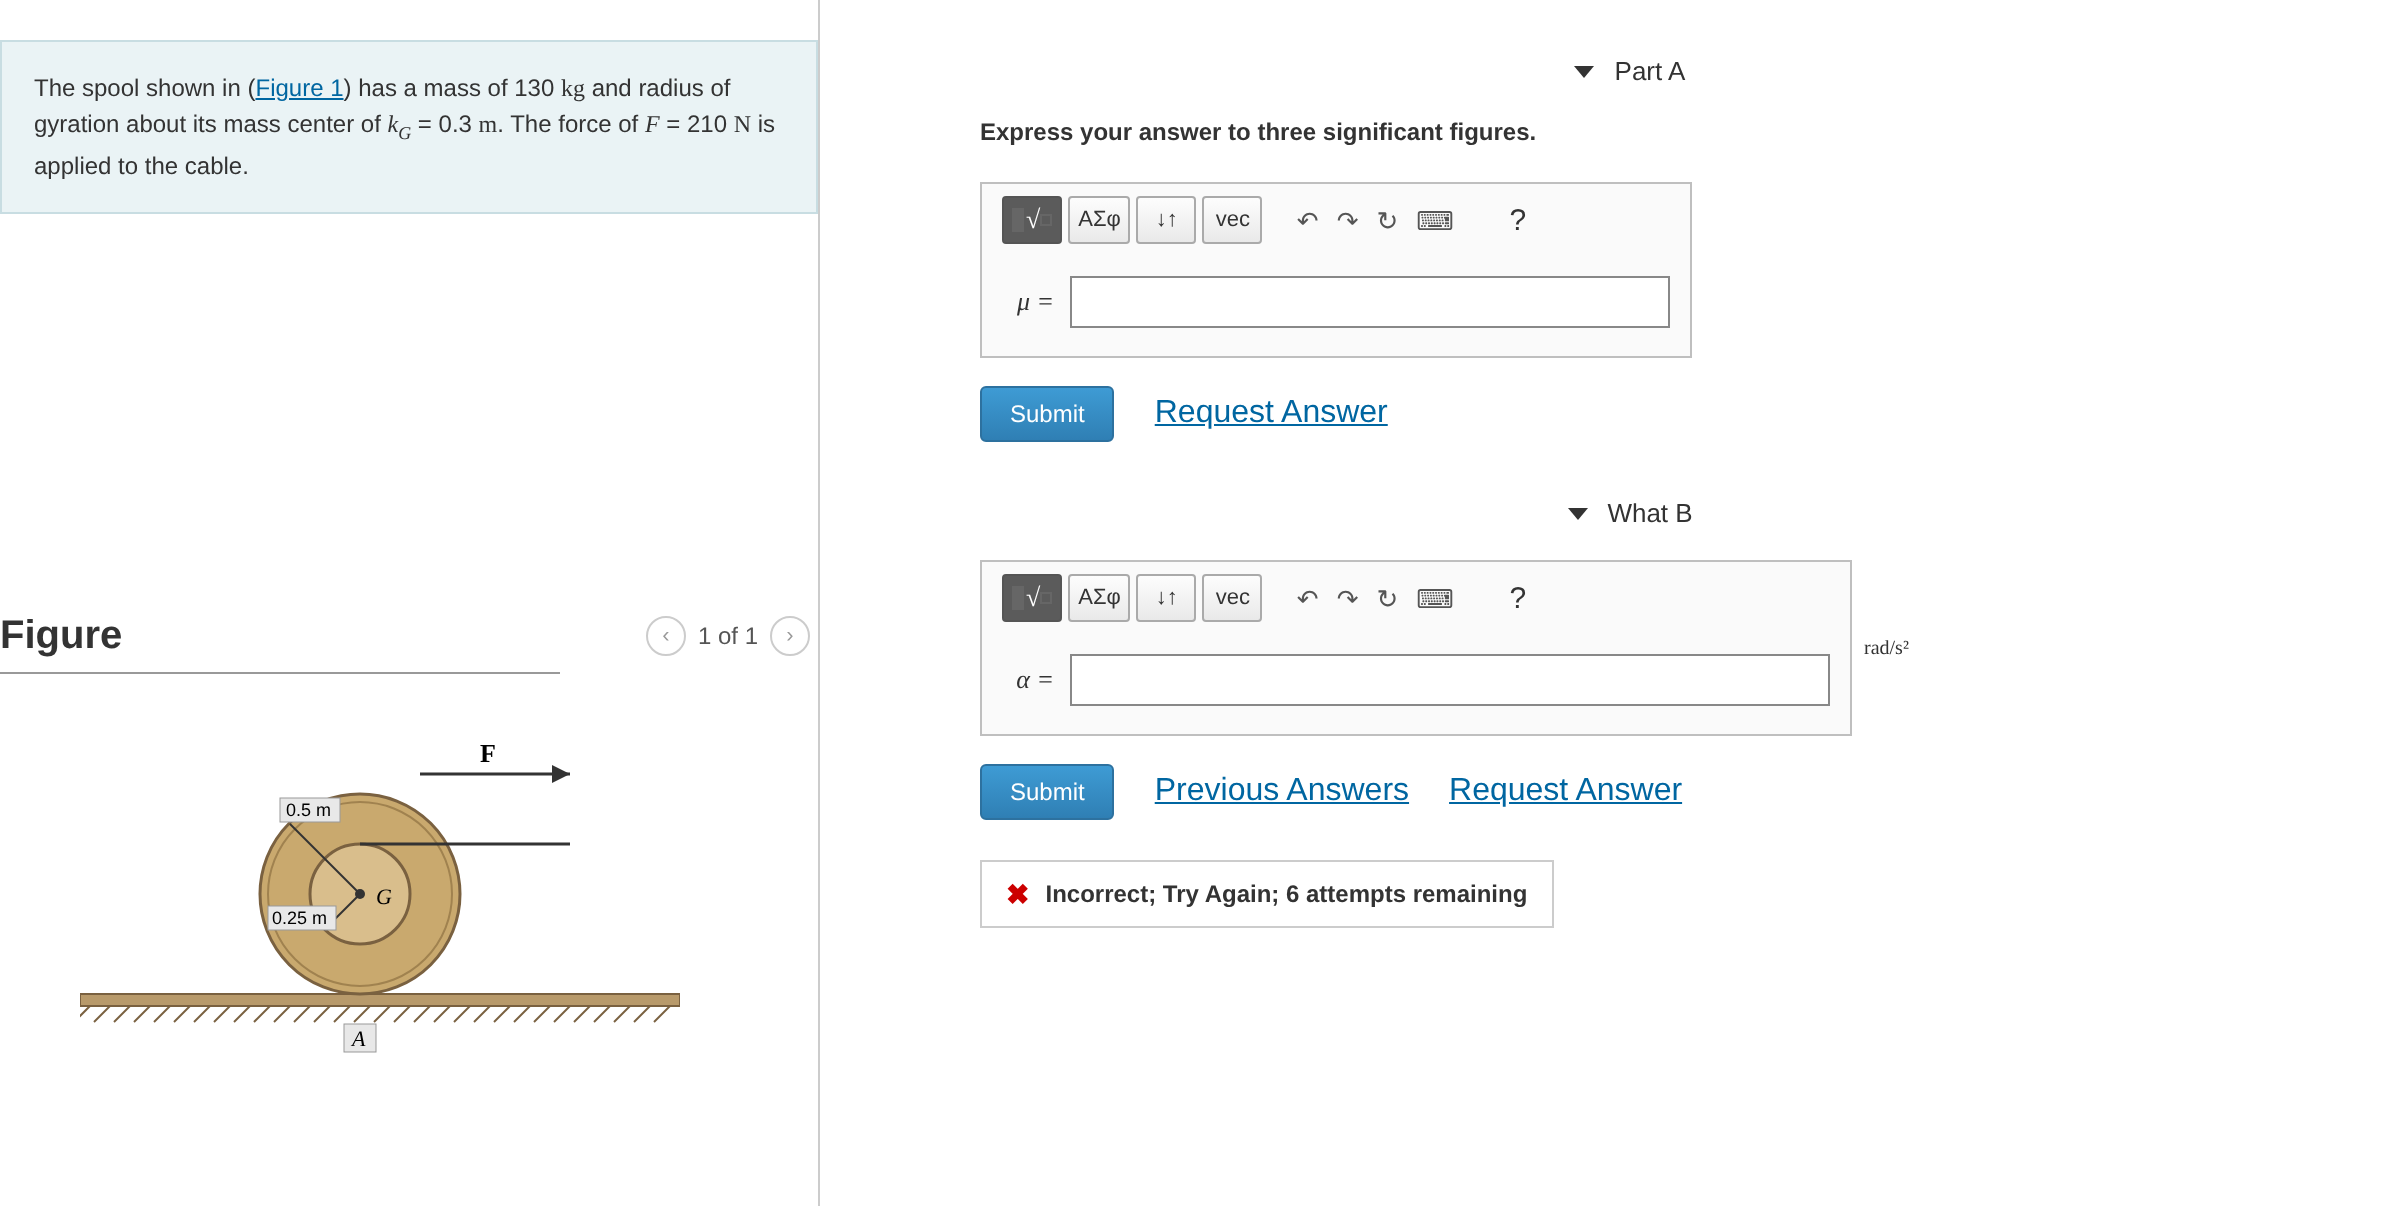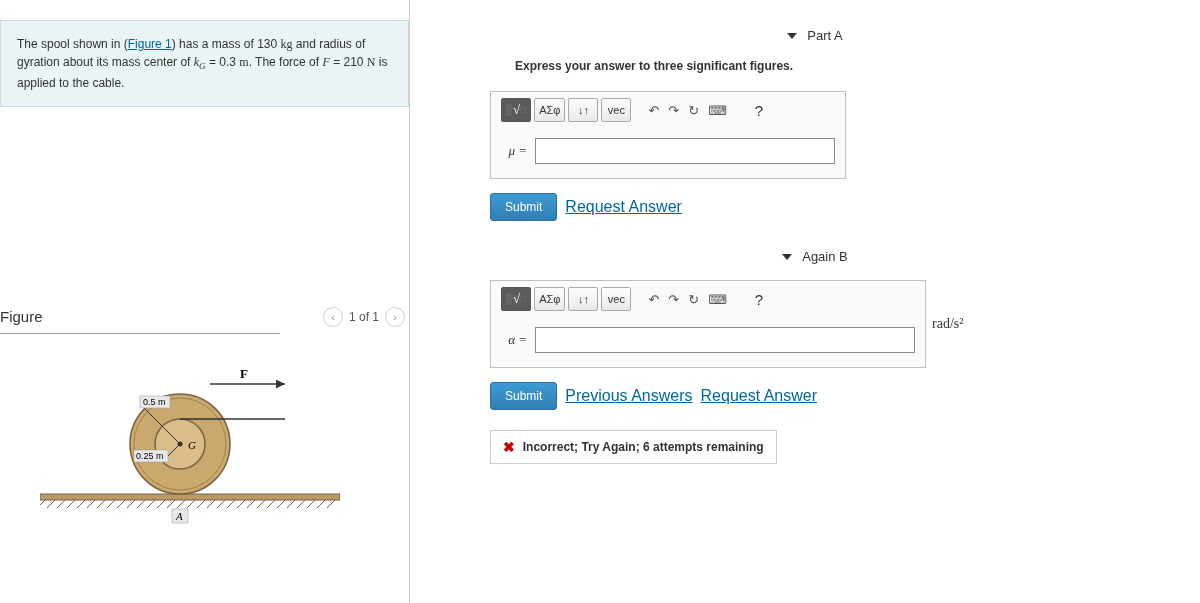--- a/index.html
+++ b/index.html
@@ -6,45 +6,45 @@
   html, body { margin:0; padding:0; font-family: Arial, Helvetica, sans-serif; font-size:12px; color:#333; background:#fff; }
   .page { display:flex; width:1200px; height:603px; }
   .left { width:410px; border-right:1px solid #ccc; padding:0; }
   .right { flex:1; padding:10px 30px 10px 30px; overflow:hidden; }
 
   .problem-box { background:#eaf3f5; border:1px solid #c8dde2; padding:14px 16px; margin:20px 0 10px 0; font-size:12px; line-height:1.5; }
   .problem-box a { color:#0066a1; text-decoration:underline; }
   .italic { font-style:italic; }
 
   .figure-header { display:flex; align-items:center; justify-content:space-between; margin-top:200px; padding:0 4px 6px 0; }
-  .figure-title { font-size:15px; font-weight:normal; color:#333;text-align:right; }
+  .figure-title { font-size:20px; font-weight:bold; color:#333;text-align:right; }
   .figure-nav { display:flex; align-items:center; gap:6px; font-size:12px; color:#555; }
   .nav-btn { width:20px; height:20px; border:1px solid #ccc; border-radius:10px; background:#fff; display:flex; align-items:center; justify-content:center; font-size:11px; color:#999; cursor:pointer; }
   .fig-divider { border-top:1px solid #999; margin:0 0 20px 0; width:280px; }
 
   .figure-img { position:relative; width:300px; height:180px; margin:10px 0 0 40px; }
 
   .part-header { display:flex; align-items:center; gap:10px; font-weight:normal; font-size:13px; padding:18px 0 16px 20px;justify-content:center; }
   .caret { width:0; height:0; border-left:5px solid transparent; border-right:5px solid transparent; border-top:6px solid #333; }
   .part-body { padding:0 0 0 50px; font-size:12px; }
   .question { margin-bottom:6px; }
-  .instruction { font-weight:bold; margin-bottom:18px;margin-left:25px; }
+  .instruction { font-weight:bold; margin-bottom:18px; }
 
   .answer-area { border:1px solid #bfbfbf; background:#fafafa; padding:0; display:inline-block; }
   .toolbar { display:flex; align-items:center; gap:3px; padding:6px 10px; }
   .tb-btn { min-width:30px; height:24px; border:1px solid #aaa; border-radius:2px; background:linear-gradient(#fdfdfd,#e9e9e9); display:flex; align-items:center; justify-content:center; font-size:11px; color:#333; cursor:pointer; padding:0 4px;}
   .tb-btn.templates { background:#5b5b5b; color:#fff; border-color:#555; font-weight:bold; }
   .tb-sep { width:8px; }
   .tb-plain { border:none; background:none; font-size:13px; color:#555; cursor:pointer; padding:0 3px;}
   .input-row { display:flex; align-items:center; gap:8px; padding:10px 10px 14px 10px; }
   .var-label { font-style:italic; font-size:13px; min-width:26px; text-align:right; }
   .answer-input { border:1px solid #888; height:26px; width:300px; padding:2px 4px; font-size:13px; }
-  .units { font-family:'Times New Roman',serif; font-size:14px; padding-left:6px;}
-
-  .submit-row { display:flex; align-items:center; gap:8px; margin:14px 0 10px 0; }
+  .units { font-family:'Times New Roman',serif; font-size:10px; padding-left:6px;}
+
+  .submit-row { display:flex; align-items:center; gap:20px; margin:14px 0 10px 0; }
   .submit-btn { background:linear-gradient(#3e9bd4,#2f7fb4); color:#fff; border:1px solid #2d719f; border-radius:3px; padding:6px 14px; font-size:12px; cursor:pointer; }
   .link { color:#0066a1; text-decoration:underline; font-size:16px; cursor:pointer; }
 
   .feedback { display:inline-flex; align-items:center; gap:8px; border:1px solid #ccc; background:#fff; padding:8px 12px; margin-top:10px; font-size:12px; font-weight:bold; color:#333; }
   .x-icon { color:#c00; font-size:14px; font-weight:bold; }
 
   .sqrt-glyph { font-family:'Times New Roman',serif; font-size:13px; position:relative; }
   .frac-box { display:inline-block; width:6px; height:12px; background:#666; vertical-align:middle; margin-right:1px;}
   .sub-box { display:inline-block; width:6px; height:6px; border:1px solid #666; vertical-align:bottom;}
 
@@ -175,21 +175,21 @@
       </div>
 
       <div class="submit-row">
         <button class="submit-btn">Submit</button>
         <span class="link">Request Answer</span>
       </div>
     </div>
 
     <div class="part-header">
       <div class="caret"></div>
-      <span>Again B</span>
+      <span>What B</span>
     </div>
     <div class="part-body">
 
       <div style="display:flex; align-items:center;">
         <div class="answer-area">
           <div class="toolbar">
             <div class="tb-btn templates">
                 <span class="frac-box"></span>
                 <span class="sqrt-glyph">√</span>
                 <span class="sub-box"></span>

